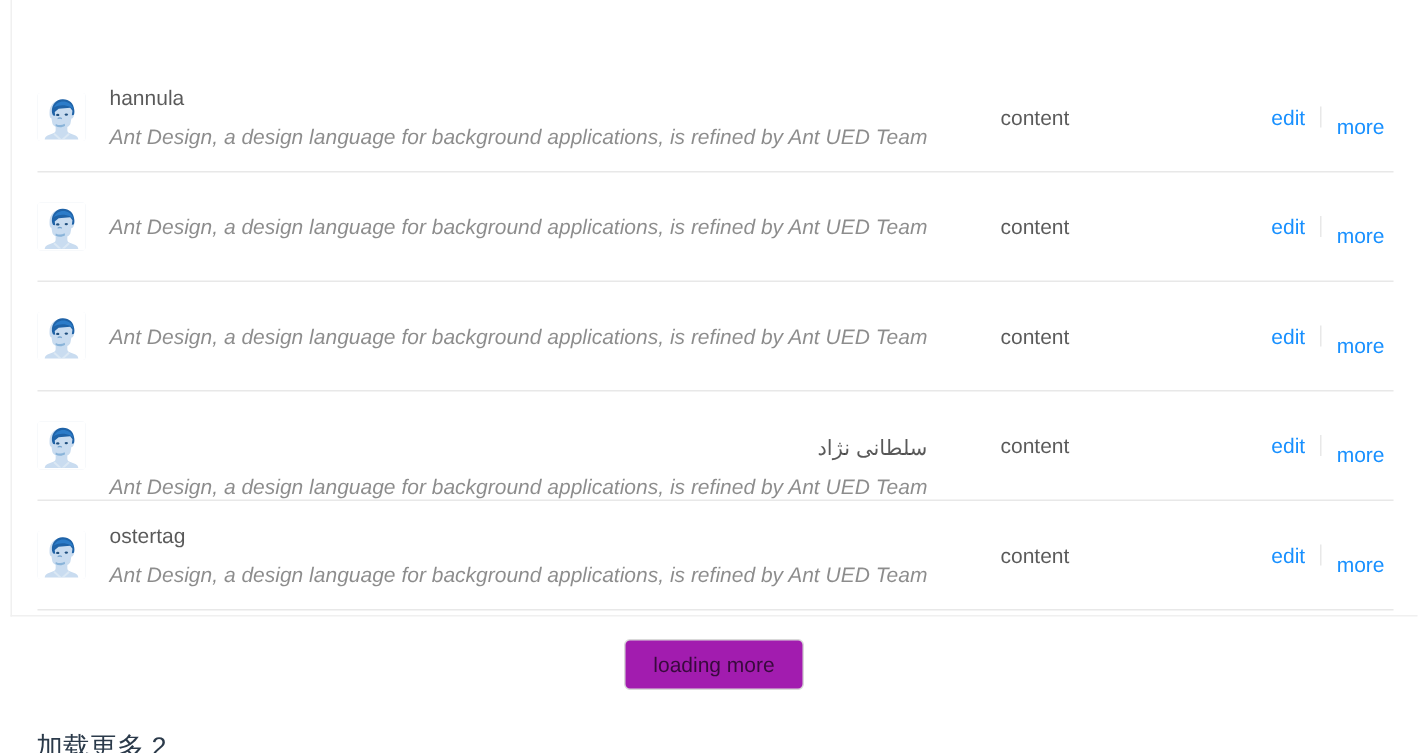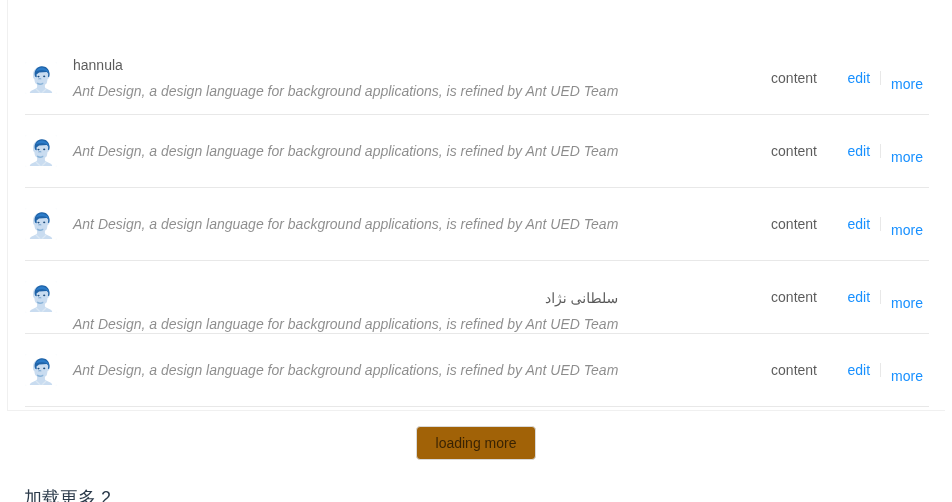--- a/index.html
+++ b/index.html
@@ -93,21 +93,21 @@
     font-size: 14px;
     line-height: 22px;
     color: rgba(0,0,0,0.45);
     white-space: nowrap;
     font-style: italic;
   }
 
   .item-content {
     flex: 0 0 auto;
     width: 150px;
-    text-align: right;
+    text-align: left;
     font-size: 14px;
     line-height: 22px;
     color: rgba(0,0,0,0.65);
   }
 
   .item-actions {
     flex: 0 0 auto;
     display: flex;
     align-items: center;
     justify-content: flex-end;
@@ -143,21 +143,21 @@
     display: flex;
     align-items: center;
     justify-content: center;
   }
 
   .load-more-btn {
     font-family: "Liberation Sans", sans-serif;
     font-size: 14px;
     line-height: 1;
     color: rgba(0,0,0,0.65);
-    background: #a16207;
+    background: #a21caf;
     border: 1px solid #d9d9d9;
     border-radius: 4px;
     padding: 9px 19px;
     cursor: pointer;
     white-space: nowrap;
   }
 
   .footer-note {
     position: absolute;
     left: 24px;
@@ -292,20 +292,21 @@
                 <path d="M9.6 12.4c-.2-4.6 2.8-8 7-8.2 4.4-.2 7.4 2.6 7.9 6.9.2 1.6 0 2.8-.4 3.6l-1.2.2.4-3.1-1.5-1.9-7.7.6-2.6 2.1.3 2.6-1.3-.2c-.5-.6-.8-1.5-.9-2.6z" fill="#1f63a8"></path>
                 <path d="M10.9 9.6c1.4-2.9 4.2-4.4 7.3-3.9 3 .5 5 2.4 5.6 5.2-1.1-1.2-2.6-2-4.6-2.4-2.9-.6-5.7-.1-8.3 1.1z" fill="#2c7cc9"></path>
                 <path d="M13.4 16.6c.9-.5 2-.5 2.9 0l-.1.9c-.9-.4-1.8-.4-2.7 0l-.1-.9z" fill="#5e93c4" opacity=".8"></path>
                 <path d="M12.2 20.6c1.9 1.1 4 1.1 5.9-.1l.3 1.4c-2 1.3-4.4 1.3-6.4.1l.2-1.4z" fill="#6fa3cf" opacity=".7"></path>
                 <path d="M11.5 26.6l4.4 4.1h-1.9l-3.4-3.1.9-1zM20.6 26.6l.9 1-3.4 3.1h-1.9l4.4-4.1z" fill="#dbe8f4"></path>
                 <ellipse cx="13.5" cy="14.6" rx="1.1" ry=".8" fill="#21507f"></ellipse>
                 <ellipse cx="19.2" cy="14.4" rx="1.1" ry=".8" fill="#21507f"></ellipse>
               </svg>
             </div>
             <div class="item-text">
+              <div class="item-title">ostertag</div>
               <div class="item-desc">Ant Design, a design language for background applications, is refined by Ant UED Team</div>
             </div>
           </div>
           <div class="item-content">content</div>
           <div class="item-actions">
             <a class="action-link" href="#">edit</a>
             <span class="action-sep"></span>
             <a class="action-link" href="#">more</a>
           </div>
         </div>

